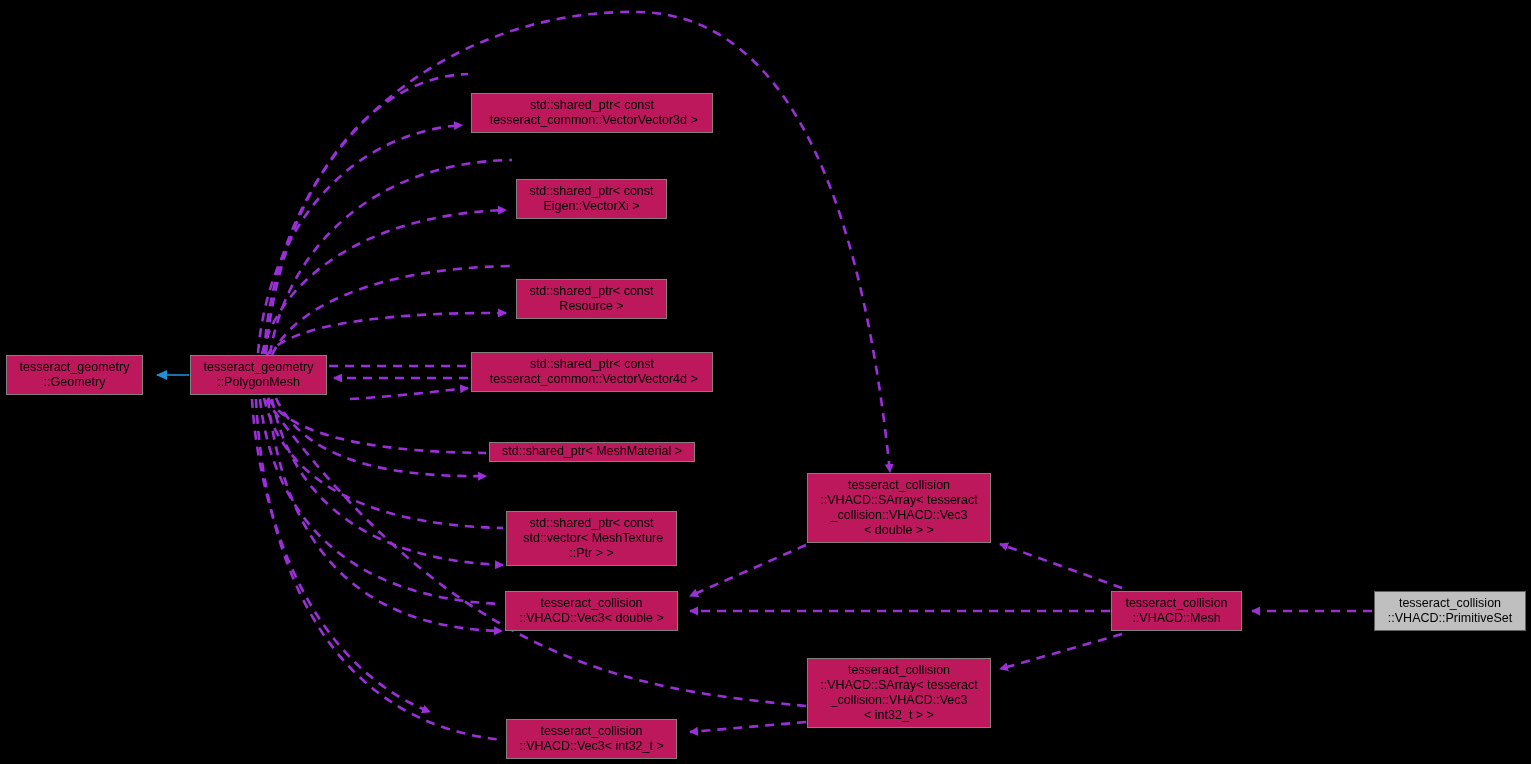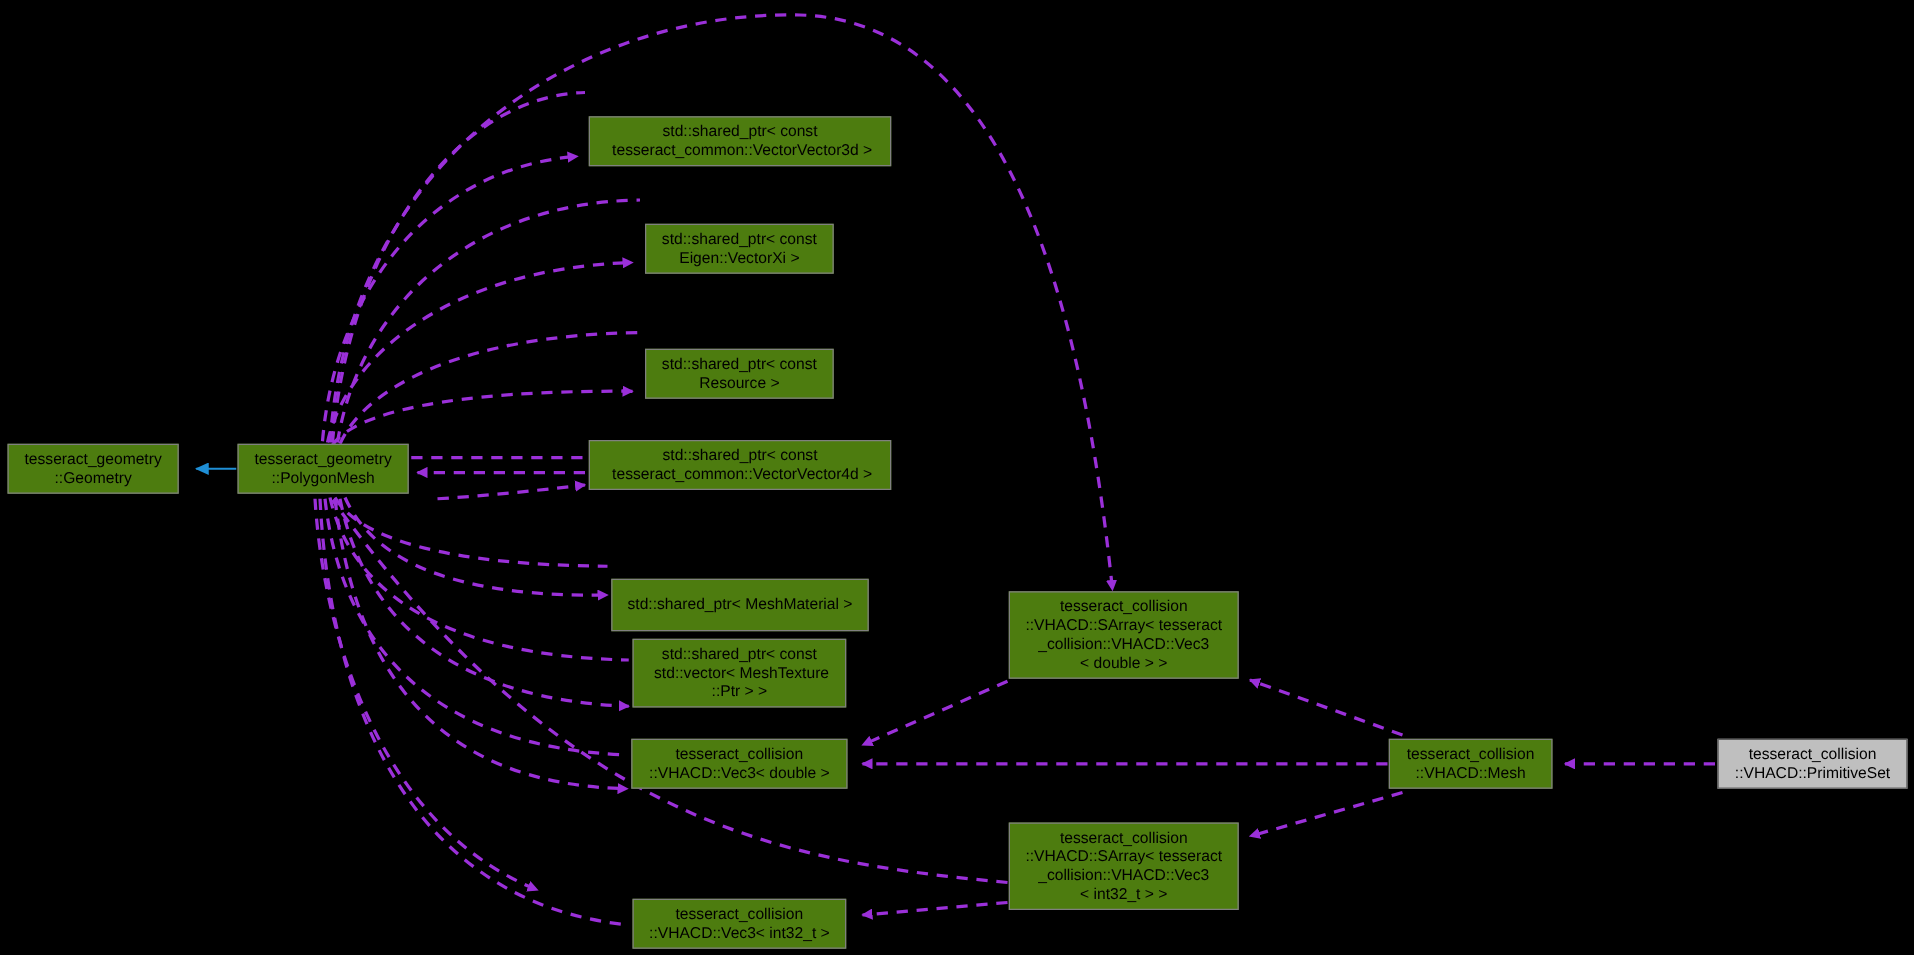--- a/index.html
+++ b/index.html
@@ -23,21 +23,21 @@
     position: absolute;
     left: 0;
     top: 0;
     width: 1531px;
     height: 764px;
   }
   .node {
     position: absolute;
     box-sizing: border-box;
     border: 1px solid #808080;
-    background: #4d7c0f;
+    background: #be185d;
     color: #000000;
     font-size: 12.5px;
     line-height: 15.2px;
     text-align: center;
     display: flex;
     align-items: center;
     justify-content: center;
     white-space: pre;
     z-index: 5;
   }
@@ -140,21 +140,21 @@
   <div class="node" style="left:516px; top:279px; width:151px; height:40px;">
     <span class="node-label">std::shared_ptr&lt; const
 Resource &gt;</span>
   </div>
 
   <div class="node" style="left:471px; top:352px; width:242px; height:40px;">
     <span class="node-label">std::shared_ptr&lt; const
  tesseract_common::VectorVector4d &gt;</span>
   </div>
 
-  <div class="node" style="left:489px; top:463px; width:206px; height:42px;">
+  <div class="node" style="left:489px; top:442px; width:206px; height:20px;">
     <span class="node-label">std::shared_ptr&lt; MeshMaterial &gt;</span>
   </div>
 
   <div class="node" style="left:506px; top:511px; width:171px; height:55px;">
     <span class="node-label">std::shared_ptr&lt; const
  std::vector&lt; MeshTexture
 ::Ptr &gt; &gt;</span>
   </div>
 
   <div class="node" style="left:505px; top:591px; width:173px; height:40px;">

